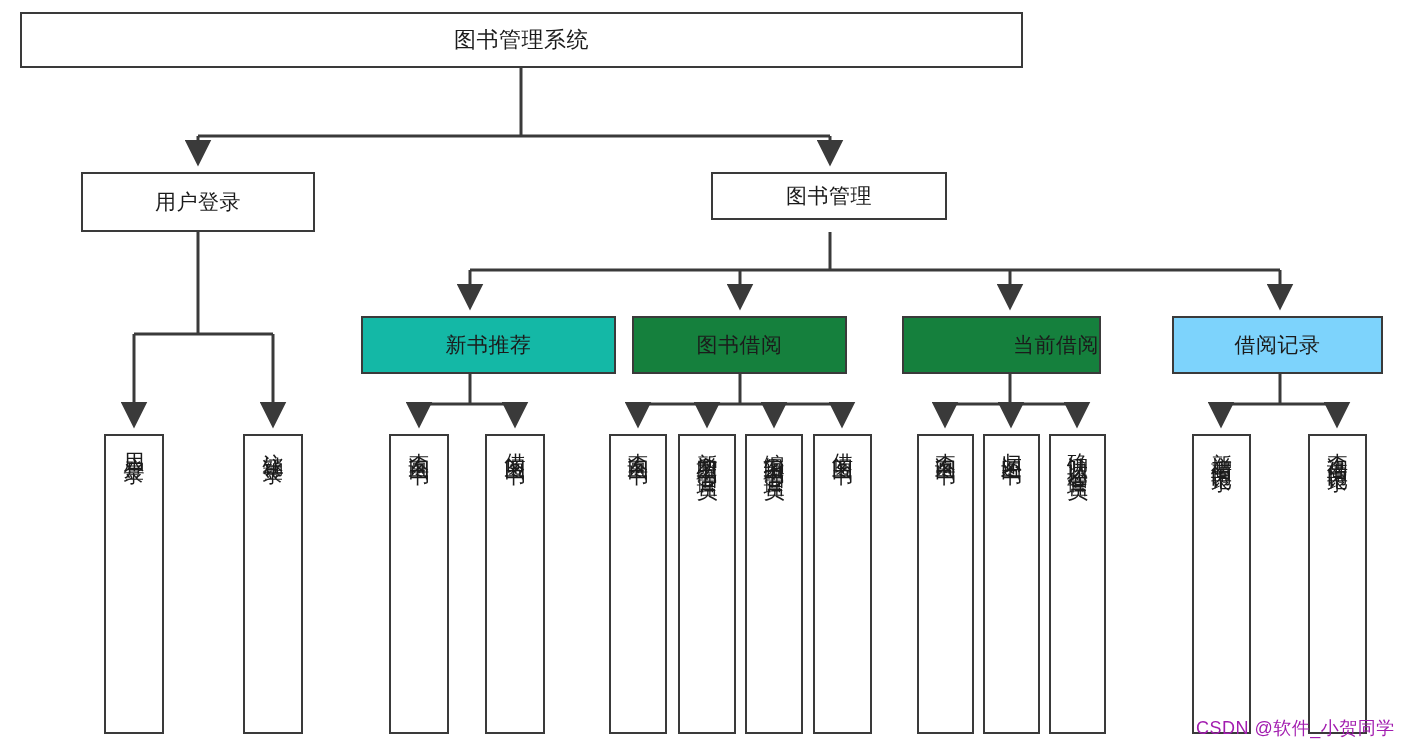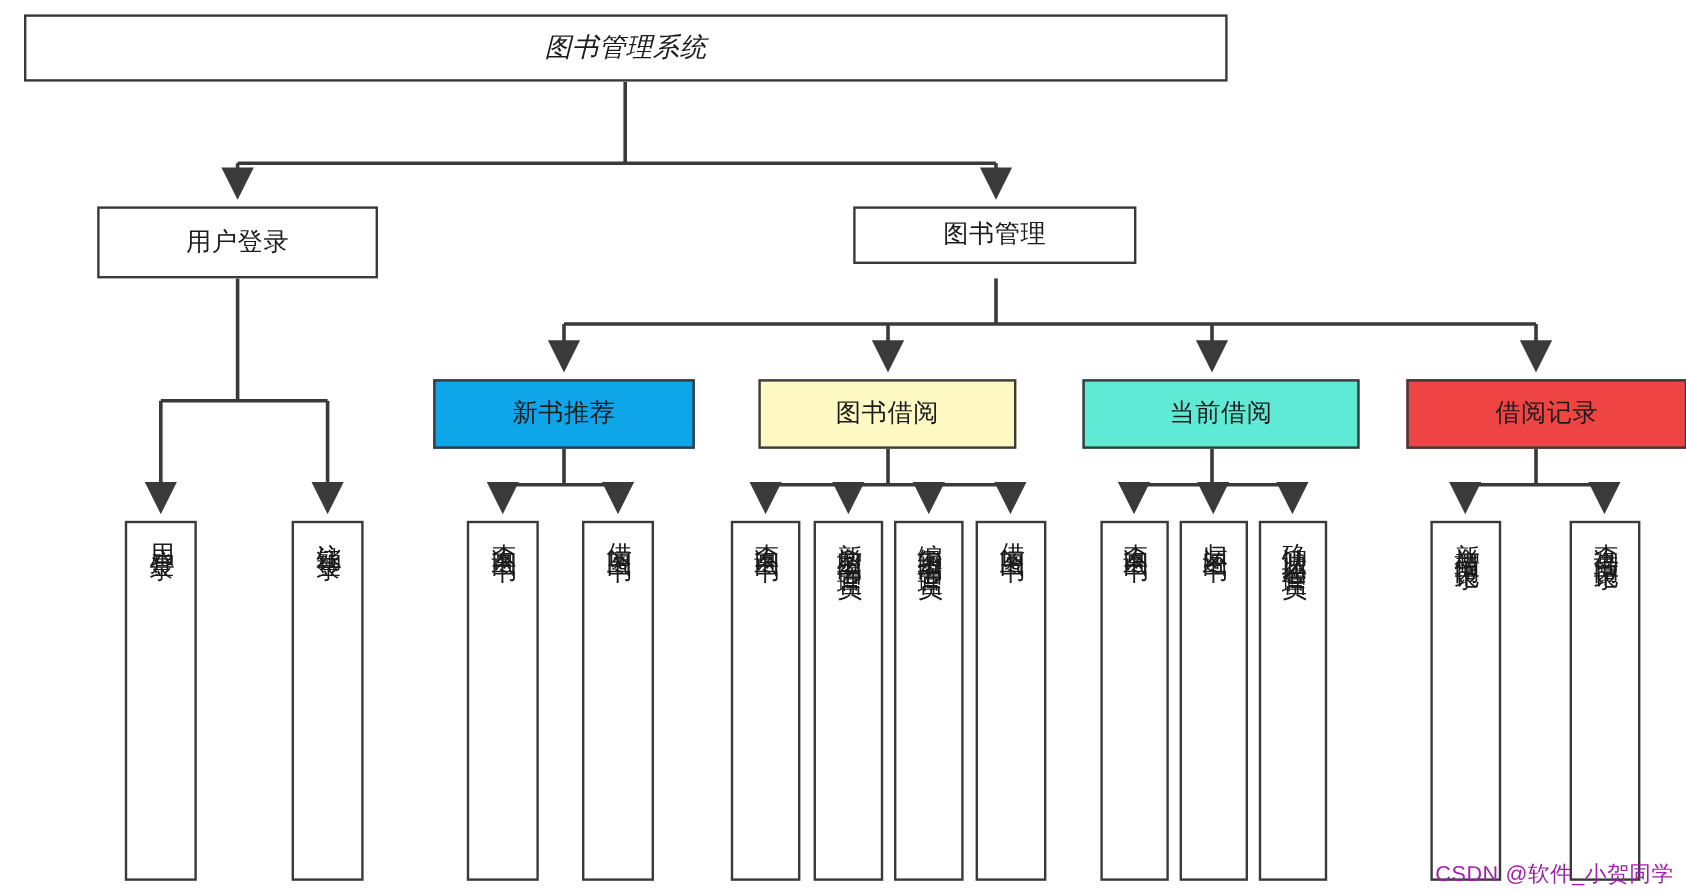--- a/index.html
+++ b/index.html
@@ -31,21 +31,20 @@
     box-sizing: border-box;
     background: #ffffff;
     border: 2px solid #000000;
     display: flex;
     align-items: center;
     justify-content: center;
     color: #1b1b1b;
   }
   .node.root {
     border-width: 2px;
-    font-style: italic;
   }
   .node-label {
     display: block;
     text-align: center;
     letter-spacing: 0.5px;
     white-space: nowrap;
   }
   .node.horiz .node-label {
     font-size: 21px;
     line-height: 1.1;
@@ -136,30 +135,30 @@
     <span class="node-label">图书管理系统</span>
   </div>
 
   <div class="node horiz" style="left: 81px; top: 172px; width: 234px; height: 60px; border-color: rgb(58, 58, 58); color: rgb(27, 27, 27); background: rgb(255, 255, 255);">
     <span class="node-label">用户登录</span>
   </div>
   <div class="node horiz" style="left: 711px; top: 172px; width: 236px; height: 48px; border-color: rgb(58, 58, 58); color: rgb(27, 27, 27); background: rgb(255, 255, 255);">
     <span class="node-label">图书管理</span>
   </div>
 
-  <div class="node horiz" style="left: 361px; top: 316px; width: 218px; height: 58px; border-color: rgb(58, 58, 58); color: rgb(27, 27, 27); background: #0ea5e9;">
+  <div class="node horiz" style="left: 361px; top: 316px; width: 255px; height: 58px; border-color: rgb(58, 58, 58); color: rgb(27, 27, 27); background: #14b8a6;">
     <span class="node-label">新书推荐</span>
   </div>
-  <div class="node horiz" style="left: 632px; top: 316px; width: 215px; height: 58px; border-color: rgb(58, 58, 58); color: rgb(27, 27, 27); background: #fef9c3;">
+  <div class="node horiz" style="left: 632px; top: 316px; width: 215px; height: 58px; border-color: rgb(58, 58, 58); color: rgb(27, 27, 27); background: #15803d;">
     <span class="node-label">图书借阅</span>
   </div>
-  <div class="node horiz" style="left: 902px; top: 316px; width: 231px; height: 58px; border-color: rgb(58, 58, 58); color: rgb(27, 27, 27); background: #5eead4;">
+  <div class="node horiz" style="left: 902px; top: 316px; width: 199px; height: 58px; border-color: rgb(58, 58, 58); color: rgb(27, 27, 27); background: #15803d; justify-content: flex-end;">
     <span class="node-label">当前借阅</span>
   </div>
-  <div class="node horiz" style="left: 1172px; top: 316px; width: 234px; height: 58px; border-color: rgb(58, 58, 58); color: rgb(27, 27, 27); background: #ef4444;">
+  <div class="node horiz" style="left: 1172px; top: 316px; width: 211px; height: 58px; border-color: rgb(58, 58, 58); color: rgb(27, 27, 27); background: #7dd3fc;">
     <span class="node-label">借阅记录</span>
   </div>
 
   <div class="node vert" style="left: 104px; top: 434px; width: 60px; height: 300px; border-color: rgb(58, 58, 58); color: rgb(27, 27, 27); background: rgb(255, 255, 255);">
     <span class="node-label">用户登录</span>
   </div>
   <div class="node vert" style="left: 243px; top: 434px; width: 60px; height: 300px; border-color: rgb(58, 58, 58); color: rgb(27, 27, 27); background: rgb(255, 255, 255);">
     <span class="node-label">注销登录</span>
   </div>
   <div class="node vert" style="left: 389px; top: 434px; width: 60px; height: 300px; border-color: rgb(58, 58, 58); color: rgb(27, 27, 27); background: rgb(255, 255, 255);">

